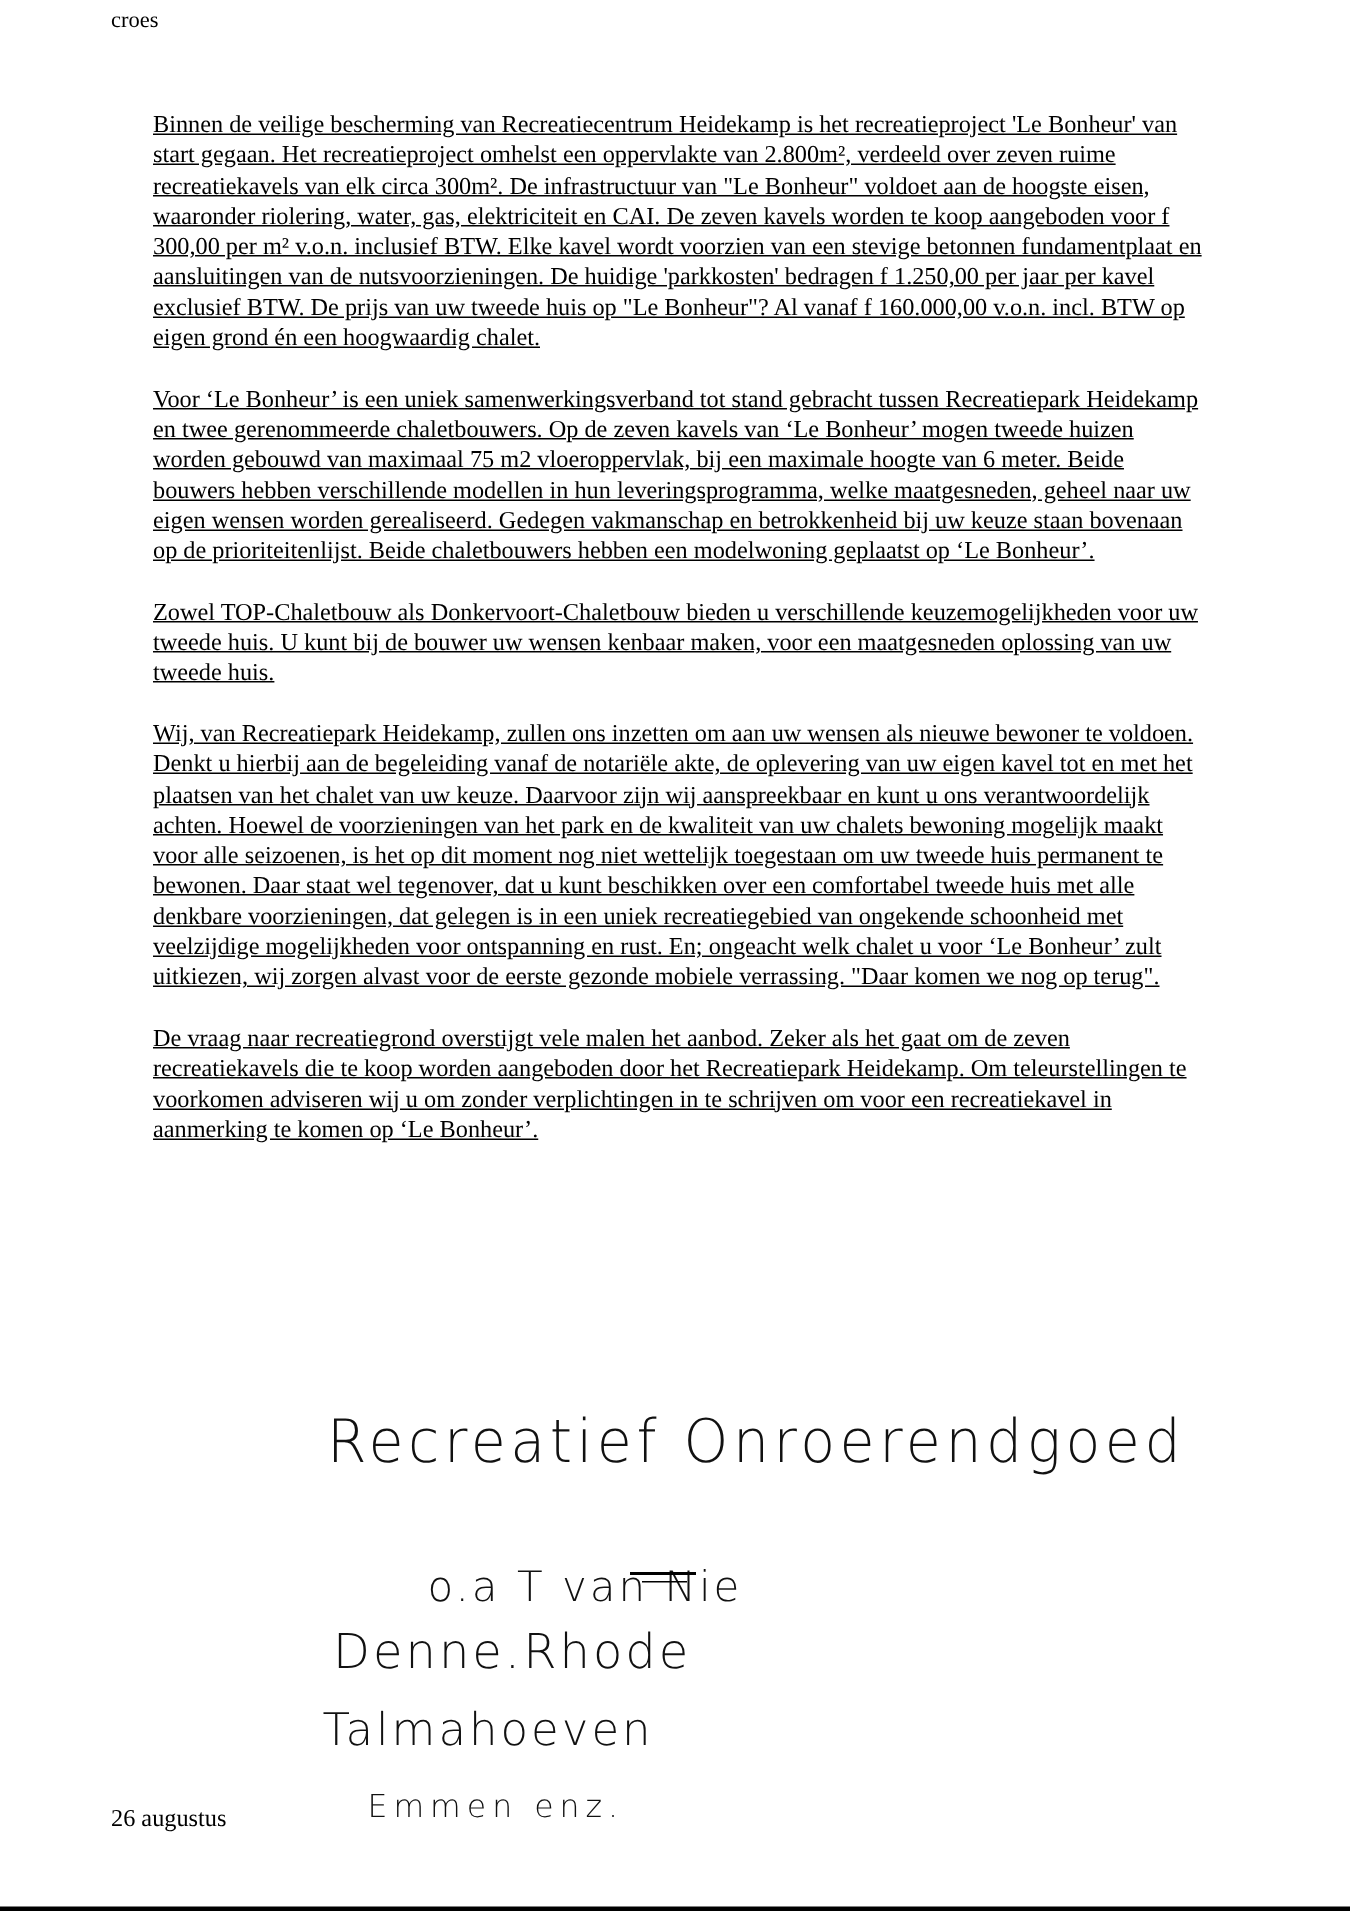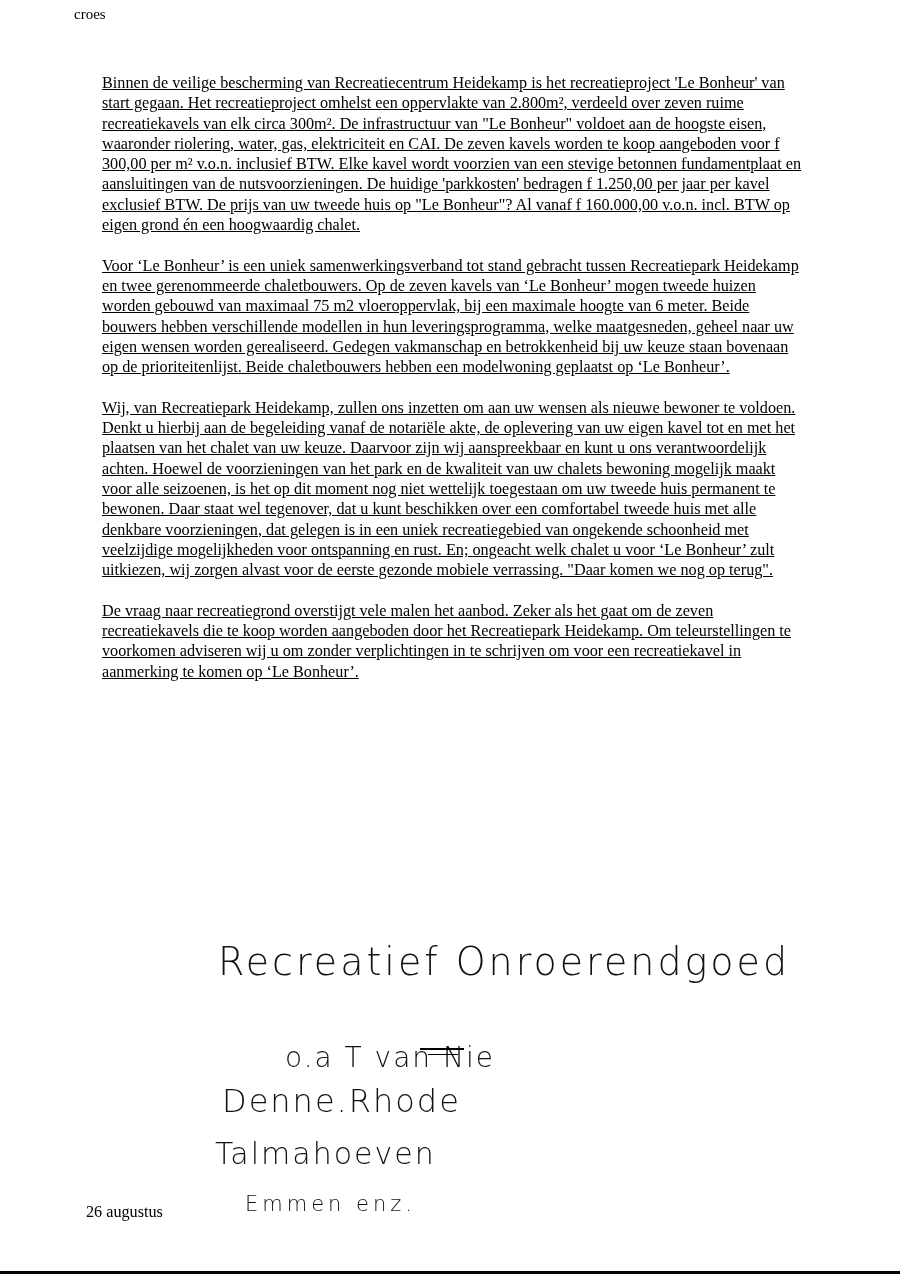--- a/index.html
+++ b/index.html
@@ -54,40 +54,40 @@
       position: absolute; left: 428px; top: 1054px; width: 30px; height: 1px; background: #000;
     }
     .hand-3 { left: 222px; top: 1082px; font-size: 32px; }
     .hand-4 { left: 215px; top: 1136px; font-size: 30px; }
     .hand-5 { left: 245px; top: 1192px; font-size: 21px; letter-spacing: 4px; }
     .date {
       position: absolute;
       left: 74px;
       top: 1203px;
       font-size: 16.2px;
-      margin-left: 12px;
     }
     .bottom-rule {
       position: absolute;
       left: 0;
       top: 1271px;
       width: 900px;
       height: 3px;
       background: #000;
     }
   </style>
 </head>
 <body>
 
 <div>
   <div class="header-name">croes</div>
 
   <div class="body-text">
     <p class="para">Binnen de veilige bescherming van Recreatiecentrum Heidekamp is het recreatieproject 'Le Bonheur' van start gegaan. Het recreatieproject omhelst een oppervlakte van 2.800m², verdeeld over zeven ruime recreatiekavels van elk circa 300m². De infrastructuur van "Le Bonheur" voldoet aan de hoogste eisen, waaronder riolering, water, gas, elektriciteit en CAI. De zeven kavels worden te koop aangeboden voor f 300,00 per m² v.o.n. inclusief BTW. Elke kavel wordt voorzien van een stevige betonnen fundamentplaat en aansluitingen van de nutsvoorzieningen. De huidige 'parkkosten' bedragen f 1.250,00 per jaar per kavel exclusief BTW. De prijs van uw tweede huis op "Le Bonheur"? Al vanaf f 160.000,00 v.o.n. incl. BTW op eigen grond én een hoogwaardig chalet.</p>
     <p class="para">Voor ‘Le Bonheur’ is een uniek samenwerkingsverband tot stand gebracht tussen Recreatiepark Heidekamp en twee gerenommeerde chaletbouwers. Op de zeven kavels van ‘Le Bonheur’ mogen tweede huizen worden gebouwd van maximaal 75 m2 vloeroppervlak, bij een maximale hoogte van 6 meter. Beide bouwers hebben verschillende modellen in hun leveringsprogramma, welke maatgesneden, geheel naar uw eigen wensen worden gerealiseerd. Gedegen vakmanschap en betrokkenheid bij uw keuze staan bovenaan op de prioriteitenlijst. Beide chaletbouwers hebben een modelwoning geplaatst op ‘Le Bonheur’.</p>
+    <p class="para">Zowel TOP-Chaletbouw als Donkervoort-Chaletbouw bieden u verschillende keuzemogelijkheden voor uw tweede huis. U kunt bij de bouwer uw wensen kenbaar maken, voor een maatgesneden oplossing van uw tweede huis.</p>
     <p class="para">Wij, van Recreatiepark Heidekamp, zullen ons inzetten om aan uw wensen als nieuwe bewoner te voldoen. Denkt u hierbij aan de begeleiding vanaf de notariële akte, de oplevering van uw eigen kavel tot en met het plaatsen van het chalet van uw keuze. Daarvoor zijn wij aanspreekbaar en kunt u ons verantwoordelijk achten. Hoewel de voorzieningen van het park en de kwaliteit van uw chalets bewoning mogelijk maakt voor alle seizoenen, is het op dit moment nog niet wettelijk toegestaan om uw tweede huis permanent te bewonen. Daar staat wel tegenover, dat u kunt beschikken over een comfortabel tweede huis met alle denkbare voorzieningen, dat gelegen is in een uniek recreatiegebied van ongekende schoonheid met veelzijdige mogelijkheden voor ontspanning en rust. En; ongeacht welk chalet u voor ‘Le Bonheur’ zult uitkiezen, wij zorgen alvast voor de eerste gezonde mobiele verrassing. "Daar komen we nog op terug".</p>
     <p class="para">De vraag naar recreatiegrond overstijgt vele malen het aanbod. Zeker als het gaat om de zeven recreatiekavels die te koop worden aangeboden door het Recreatiepark Heidekamp. Om teleurstellingen te voorkomen adviseren wij u om zonder verplichtingen in te schrijven om voor een recreatiekavel in aanmerking te komen op ‘Le Bonheur’.</p>
   </div>
 
   <div class="hand hand-1">Recreatief Onroerendgoed</div>
   <div class="hand hand-2">o.a T van Nie</div>
   <div class="hand-2-underline"></div>
   <div class="hand-2-underline2"></div>
   <div class="hand hand-3">Denne.Rhode</div>
   <div class="hand hand-4">Talmahoeven</div>

